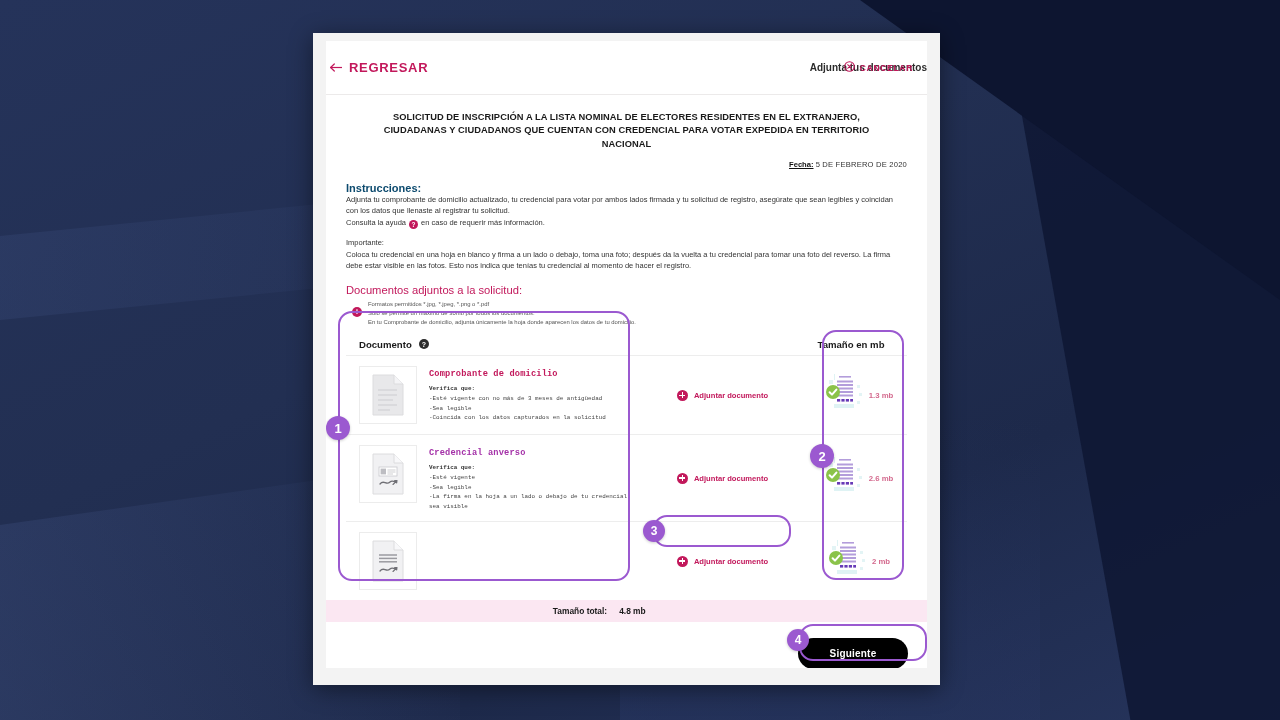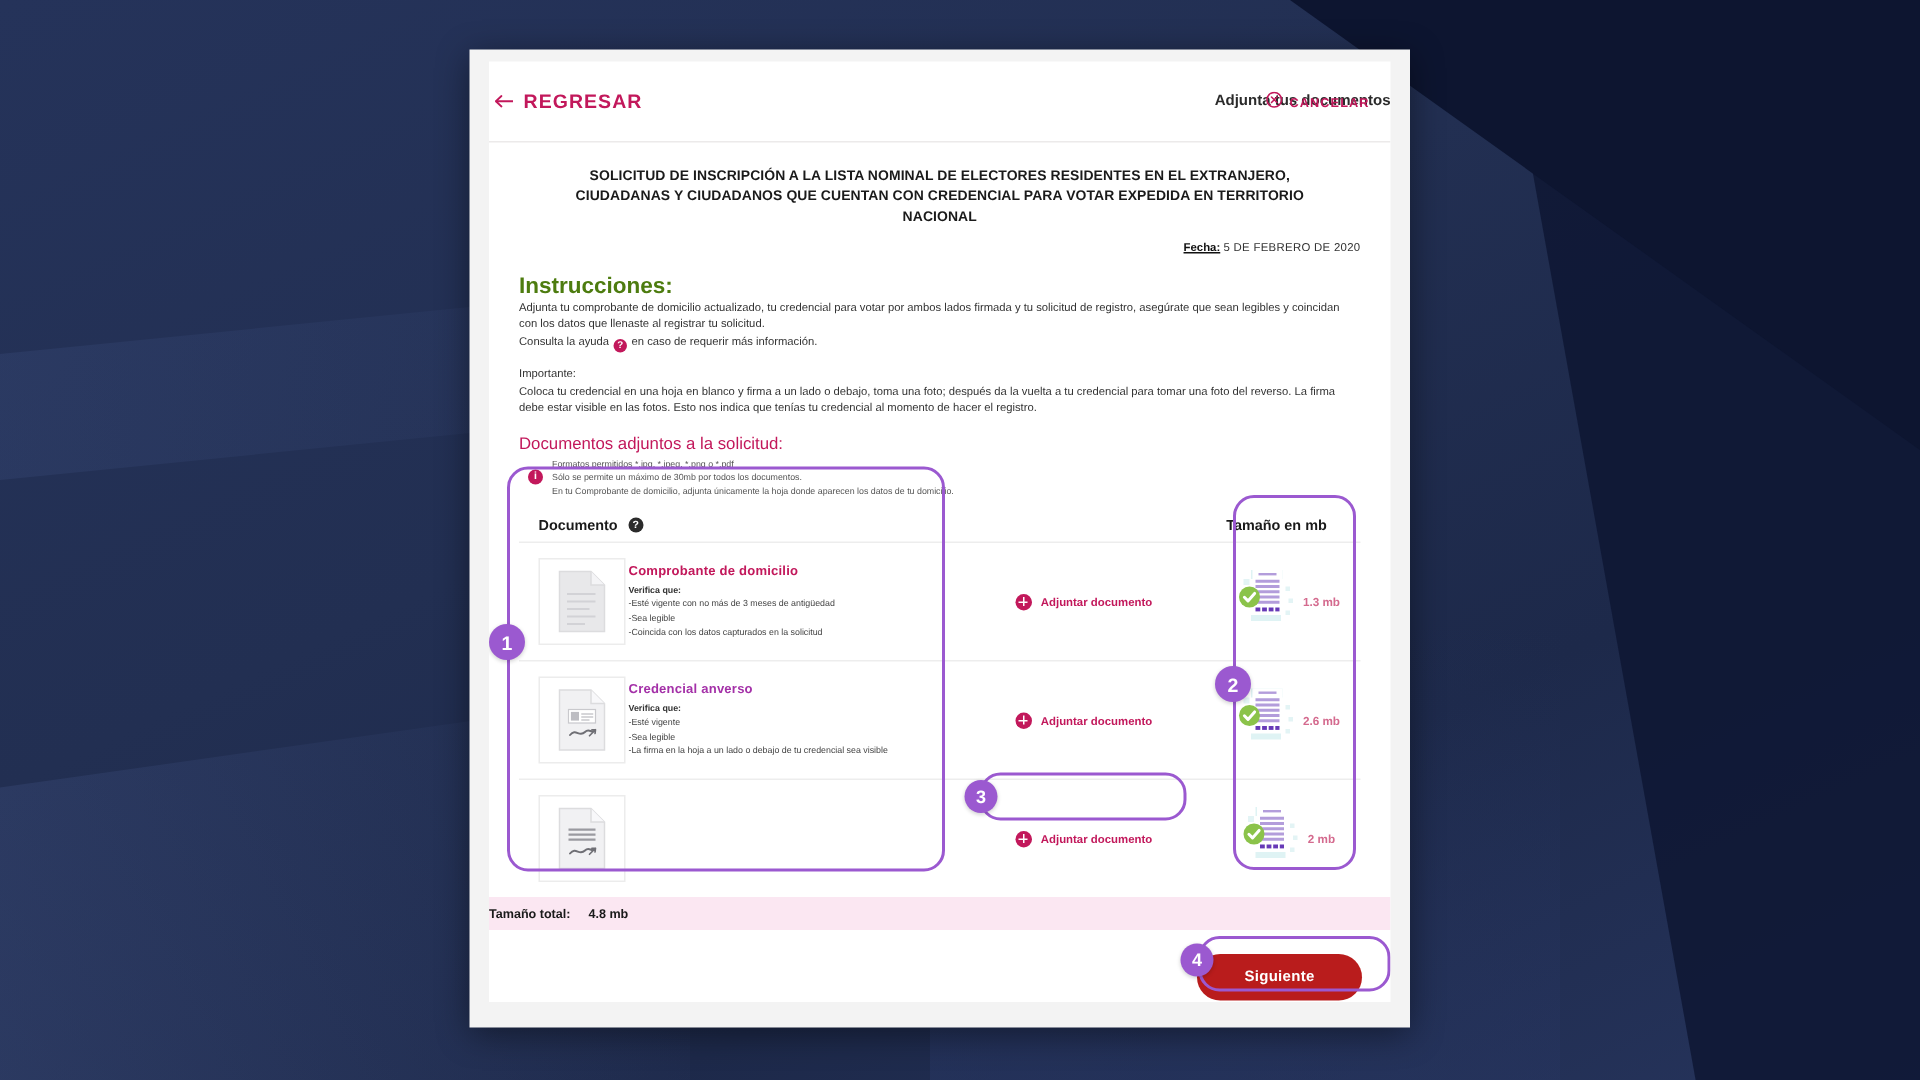--- a/index.html
+++ b/index.html
@@ -102,22 +102,22 @@
   }
   .fecha-row {
     margin-top: 9px; text-align: right;
     font-size: 7.6px; color: #333;
   }
   .fecha-row b { font-weight: 700; color: #111; text-decoration: underline; }
   .fecha-row span { font-weight: 400; letter-spacing: .2px; }
 
   .sec-head {
     margin-top: 13px;
-    color: #4d7c0f;
-    font-size: 15px; font-weight: 700;
+    color: #0c4a6e;
+    font-size: 11px; font-weight: 700;
   }
   .para {
     font-size: 7.5px; color: #333; line-height: 1.45;
     margin-top: 1px;
   }
   .para.mt { margin-top: 9px; }
   .inline-help {
     display: inline-flex; vertical-align: -2px;
     width: 9px; height: 9px; border-radius: 50%;
     background: #c2185b; color: #fff;
@@ -173,22 +173,23 @@
   .rows { position: relative; }
   .row {
     display: flex; align-items: stretch;
     border-top: 1px solid #ededed;
     min-height: 78px;
   }
   .row:first-child { border-top: 1px solid #ededed; }
 
   .cell-doc {
     width: 292px;
-    display: flex; gap: 2px;
+    display: flex; gap: 12px;
     padding: 10px 6px 10px 13px;
+    font-family: Liberation Mono, monospace;
   }
   .thumb {
     width: 58px; height: 58px;
     border: 1px solid #ececec;
     background: #fff;
     display: flex; align-items: center; justify-content: center;
     flex: none;
   }
   .doc-info { padding-top: 3px; }
   .doc-name {
@@ -233,35 +234,35 @@
   }
   .size-label {
     font-size: 7.8px; color: #d46a8e; font-weight: 600;
   }
 
   
   .total-bar {
     margin-top: 0;
     background: #fbe7f2;
     height: 22px;
-    display: flex; align-items: center; justify-content: flex-start;
+    display: flex; align-items: center; justify-content: center;
     padding-right: 35px; gap: 12px;
     font-size: 8.4px; font-weight: 700; color: #1a1a1a;
   }
   .total-val { width: 46px; }
 
   
   .footer {
     height: 62px;
     display: flex; align-items: center; justify-content: flex-end;
     padding-right: 19px;
     position: relative;
   }
   .btn-next {
-    background: #b91c1c;
+    background: #000000;
     color: #fff;
     border: none;
     border-radius: 16px;
     width: 110px; height: 31px;
     font-size: 10px; font-weight: 600;
     font-family: inherit;
     cursor: pointer;
     letter-spacing: .2px;
   }
 

